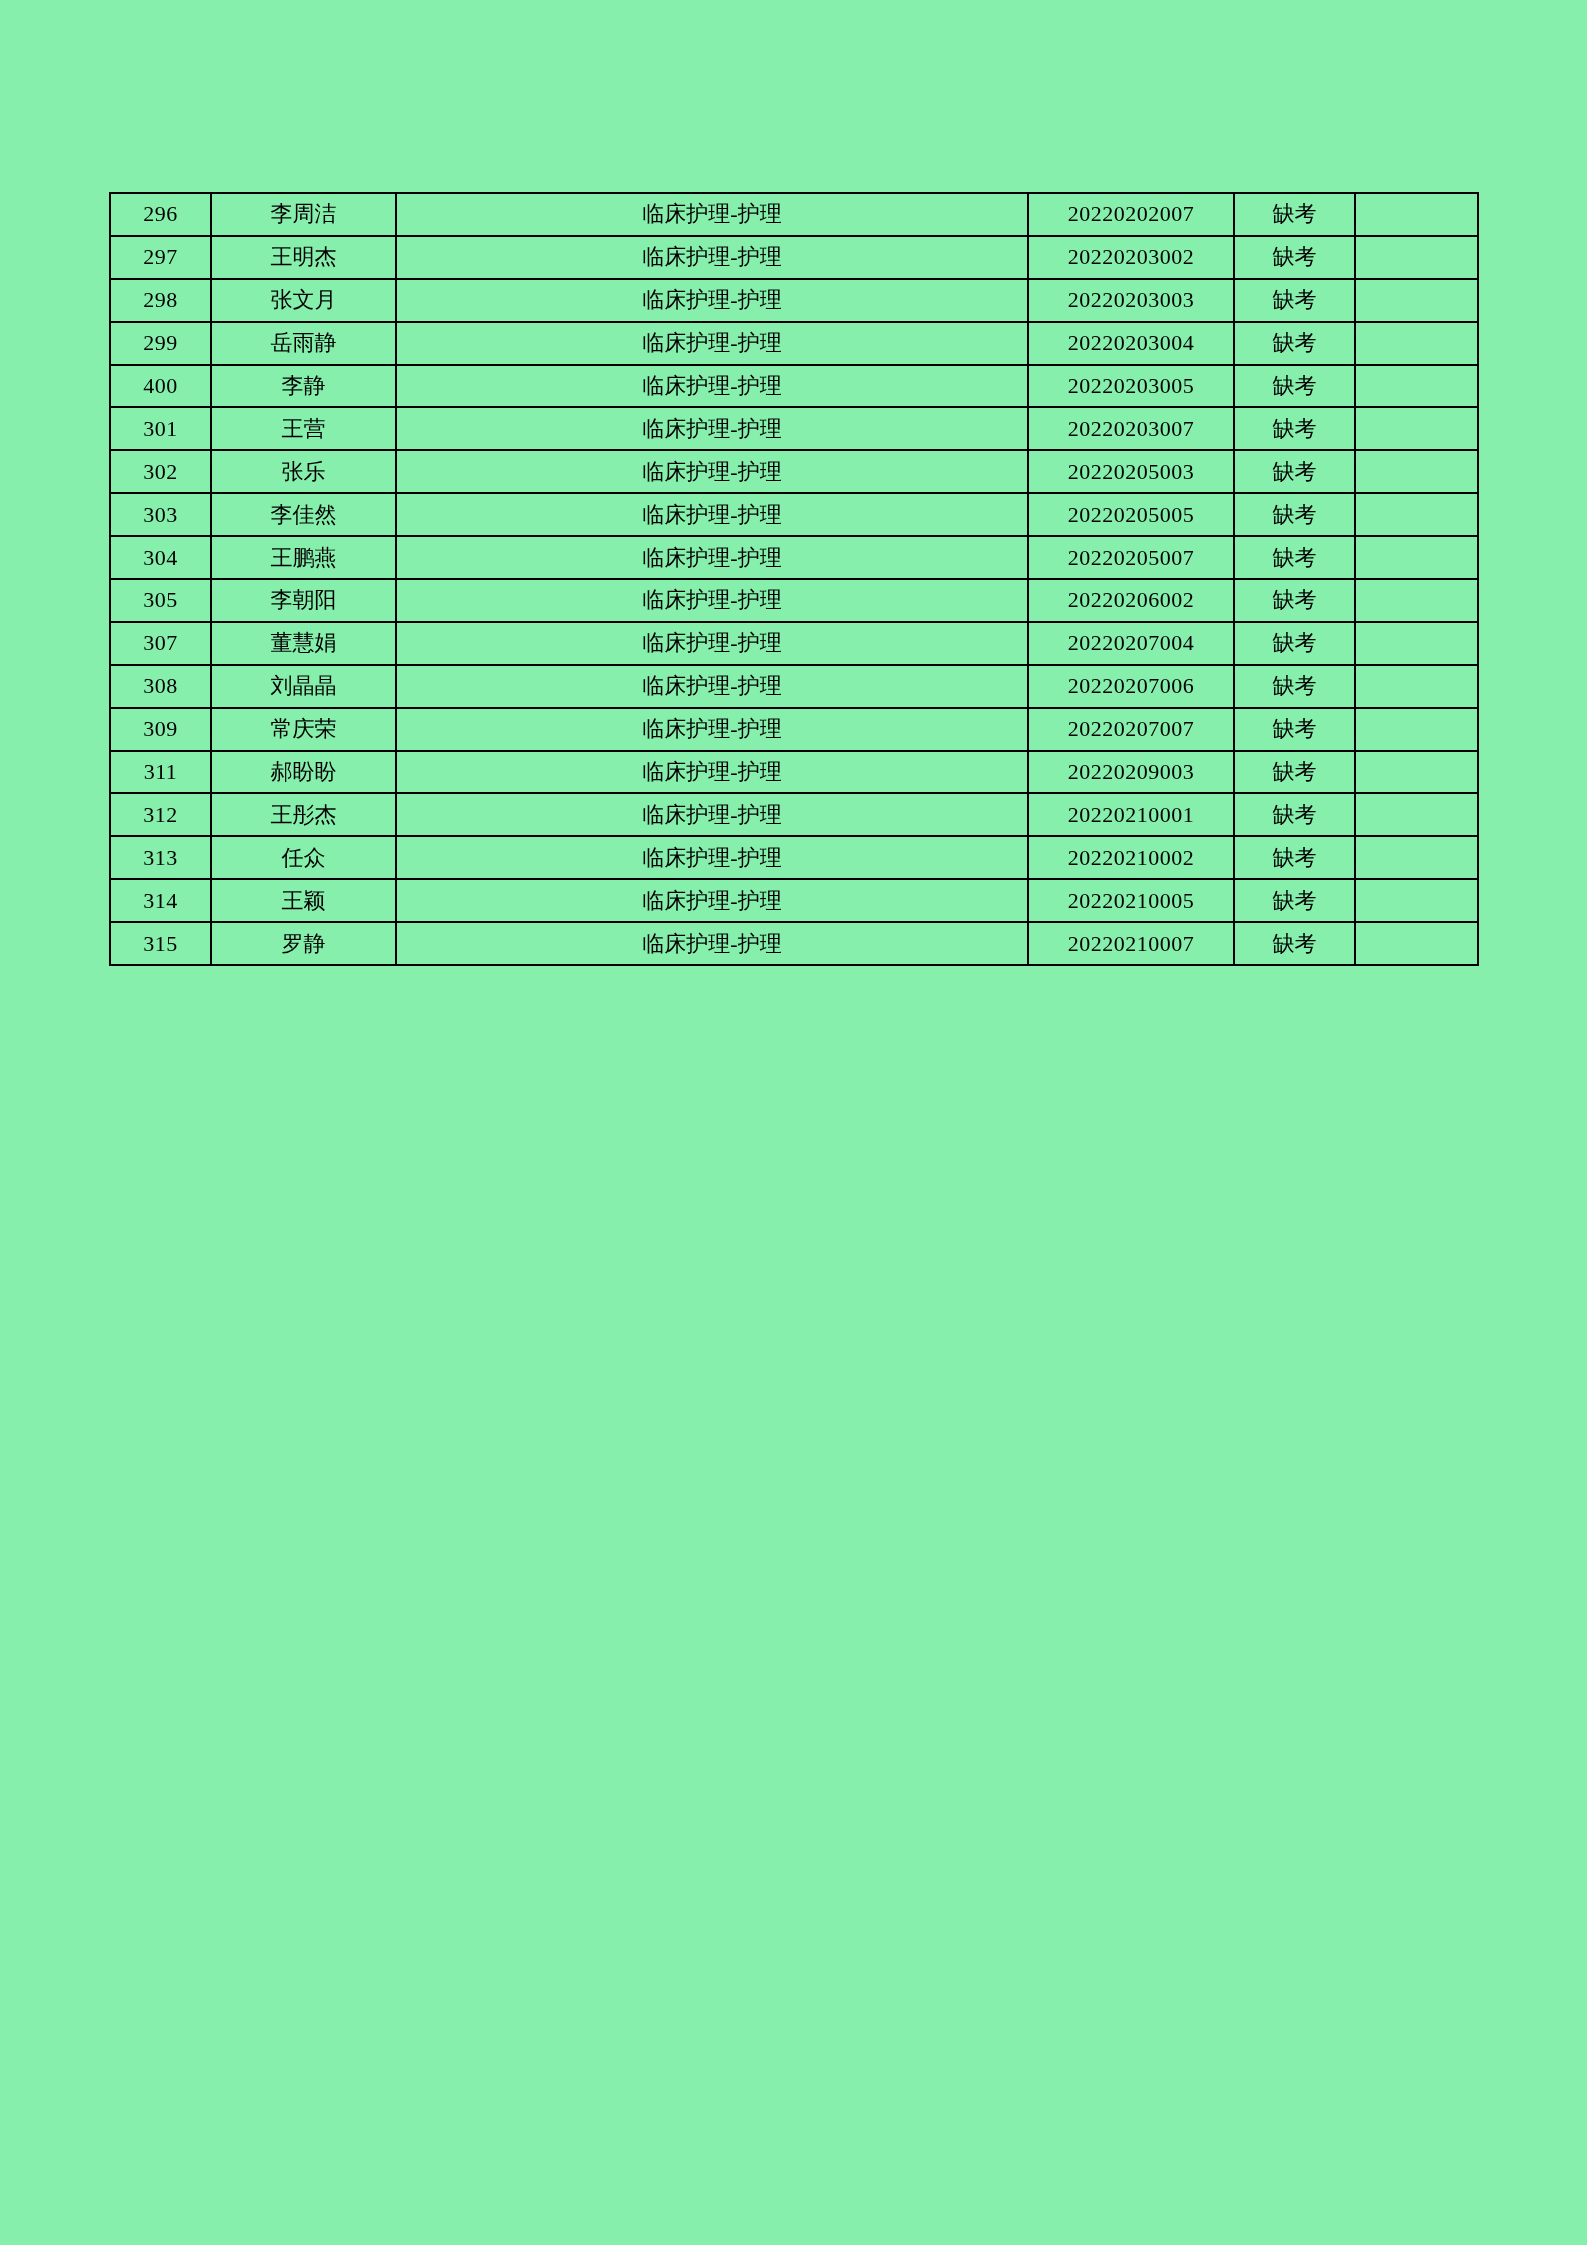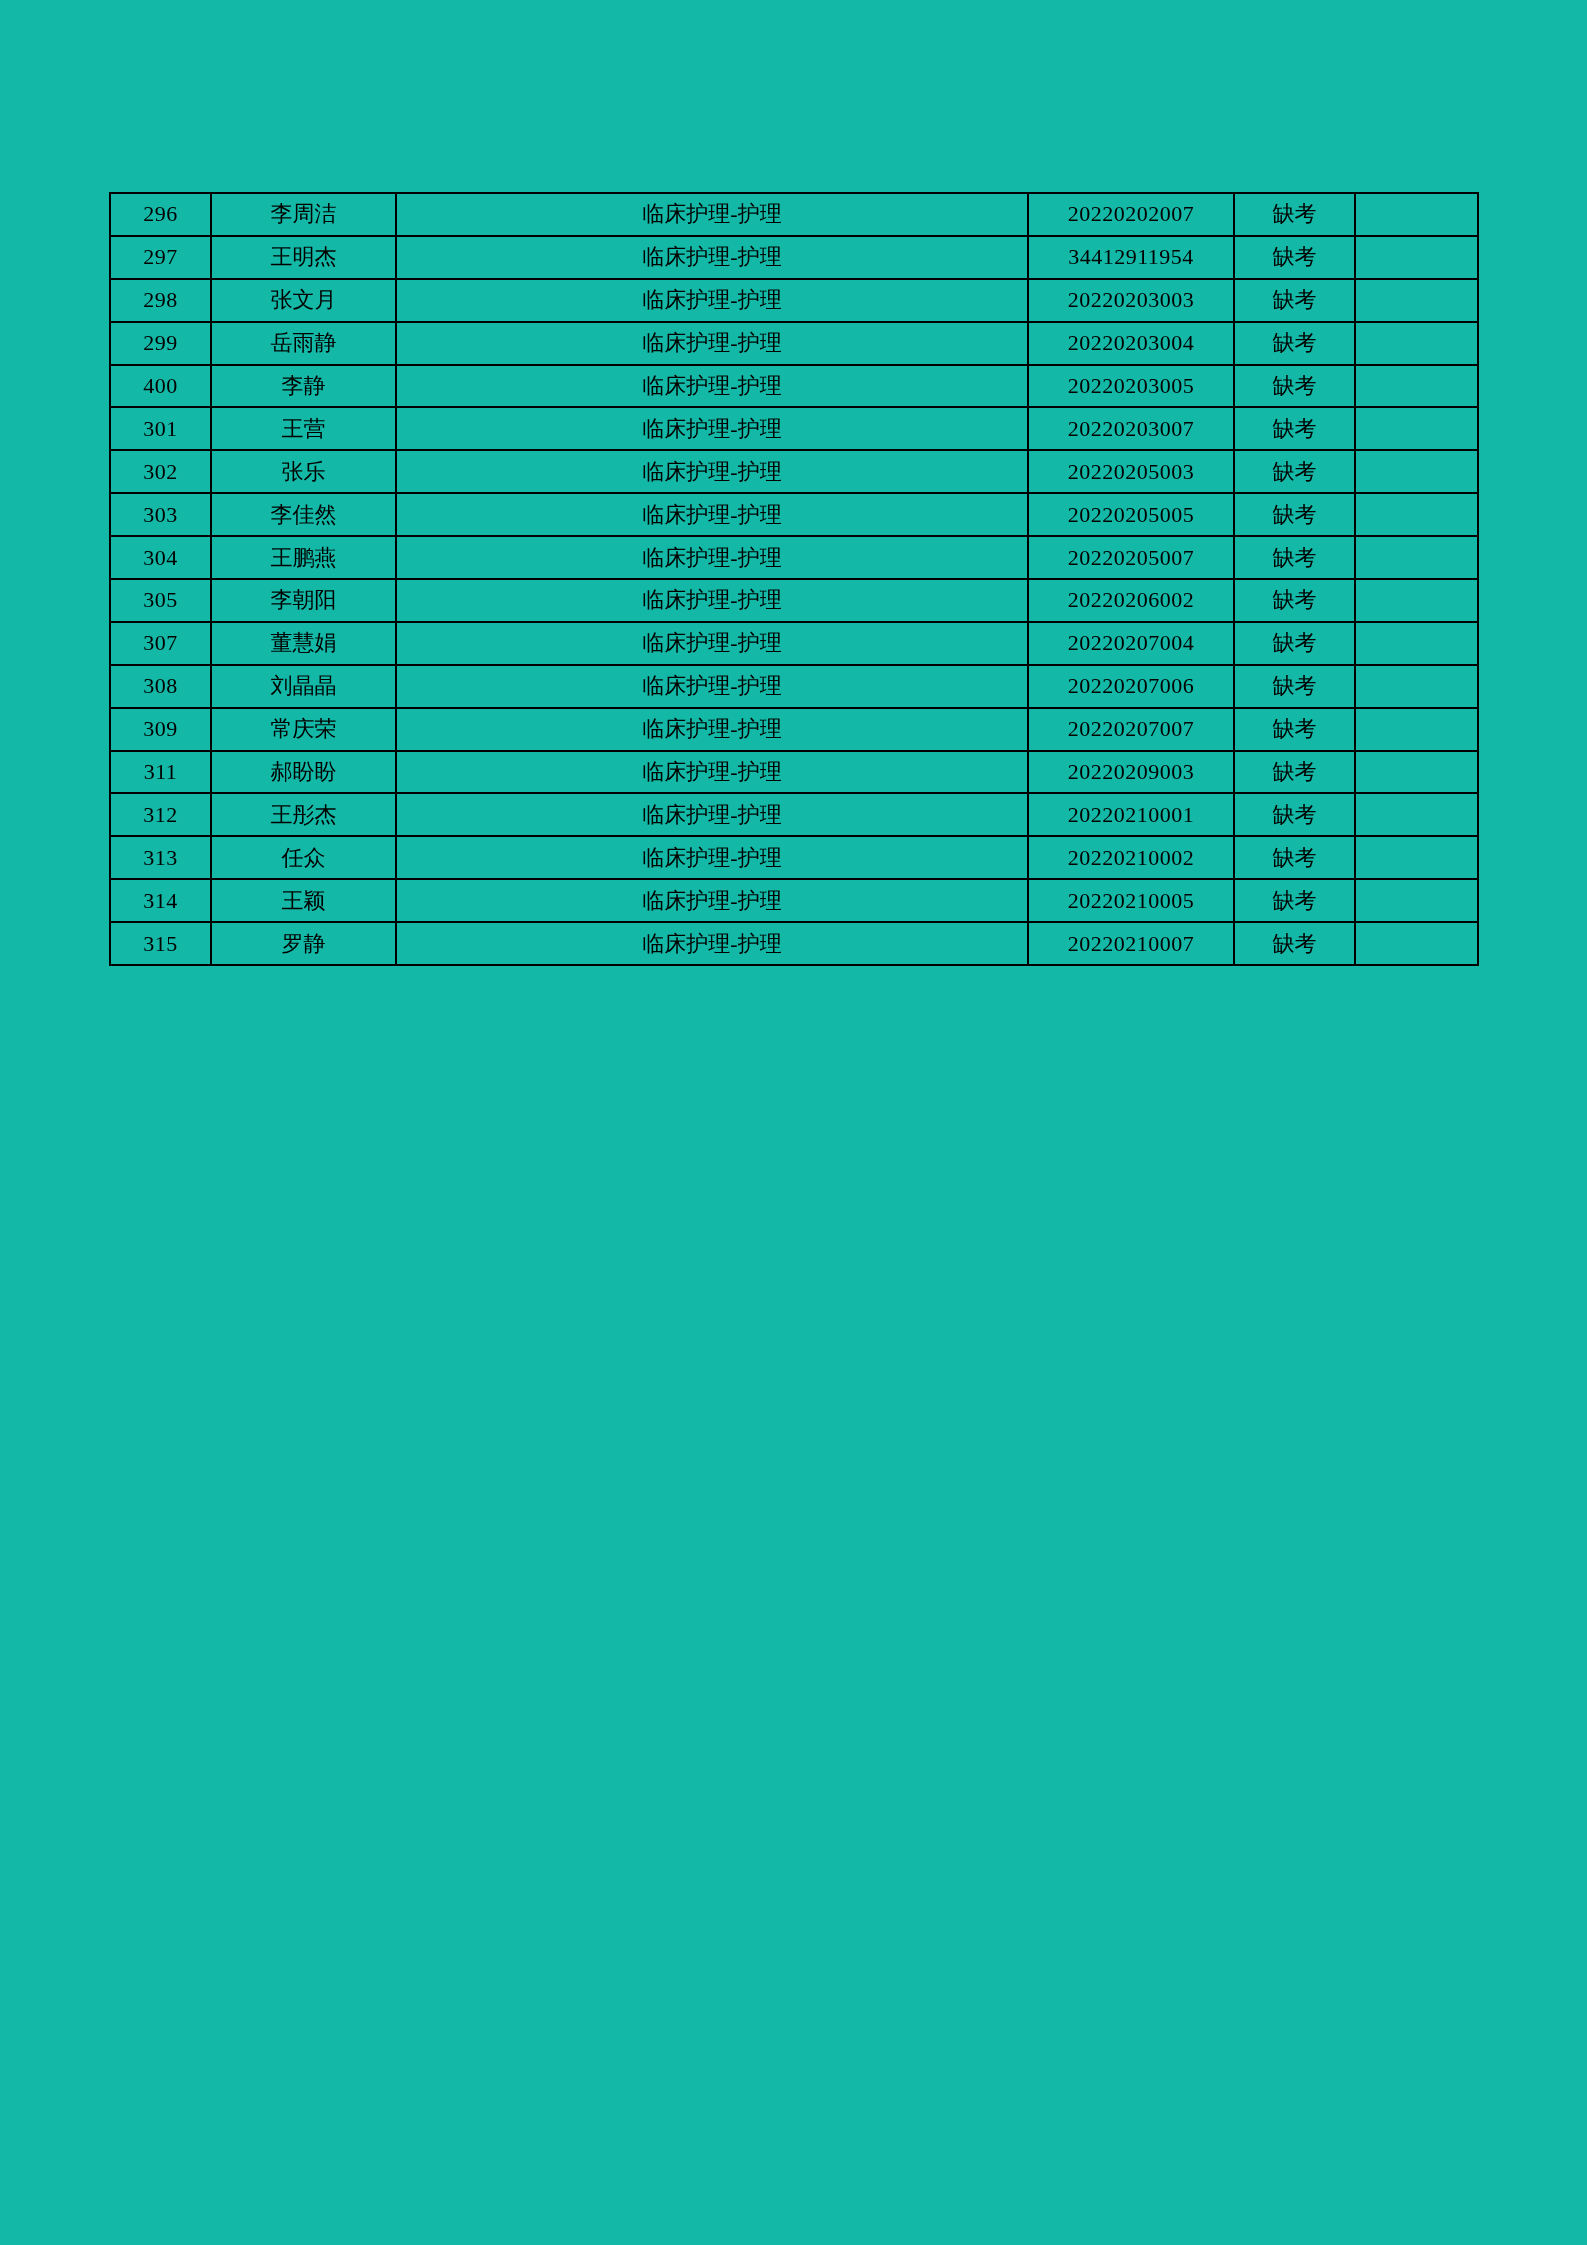--- a/index.html
+++ b/index.html
@@ -10,21 +10,21 @@
     width: 1587px;
     height: 2245px;
     background: #ffffff;
     position: relative;
     font-family: "Liberation Serif", "DejaVu Serif", serif;
     color: #000000;
   }
   .page {
     position: absolute;
     inset: 0;
-    background: #14b8a6;
+    background: #86efac;
   }
   table.doc-table {
     position: absolute;
     left: 109px;
     top: 192px;
     width: 1368px;
     border-collapse: collapse;
     table-layout: fixed;
   }
   table.doc-table td {
@@ -61,21 +61,21 @@
     <td class="col-name">李周洁</td>
     <td class="col-program">临床护理-护理</td>
     <td class="col-id">20220202007</td>
     <td class="col-status">缺考</td>
     <td class="col-notes"></td>
   </tr>
         <tr>
     <td class="col-no">297</td>
     <td class="col-name">王明杰</td>
     <td class="col-program">临床护理-护理</td>
-    <td class="col-id">34412911954</td>
+    <td class="col-id">20220203002</td>
     <td class="col-status">缺考</td>
     <td class="col-notes"></td>
   </tr>
         <tr>
     <td class="col-no">298</td>
     <td class="col-name">张文月</td>
     <td class="col-program">临床护理-护理</td>
     <td class="col-id">20220203003</td>
     <td class="col-status">缺考</td>
     <td class="col-notes"></td>

